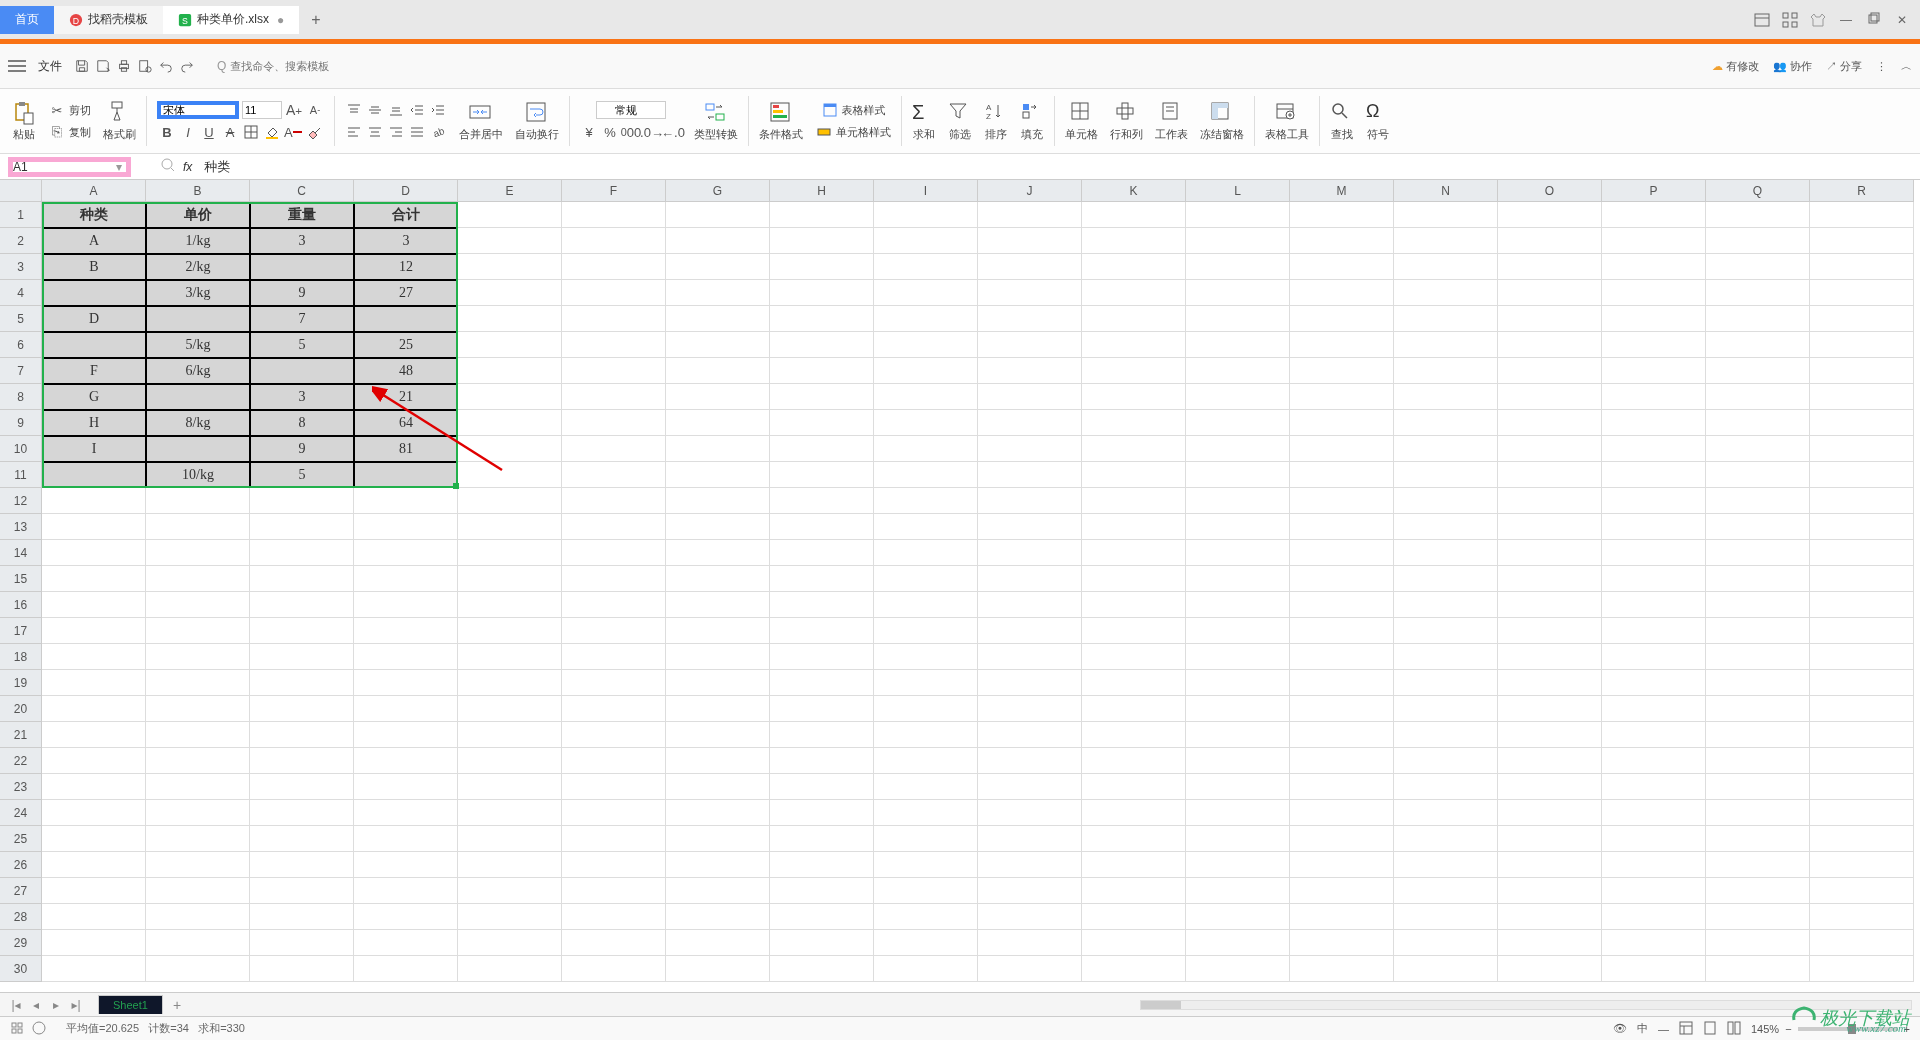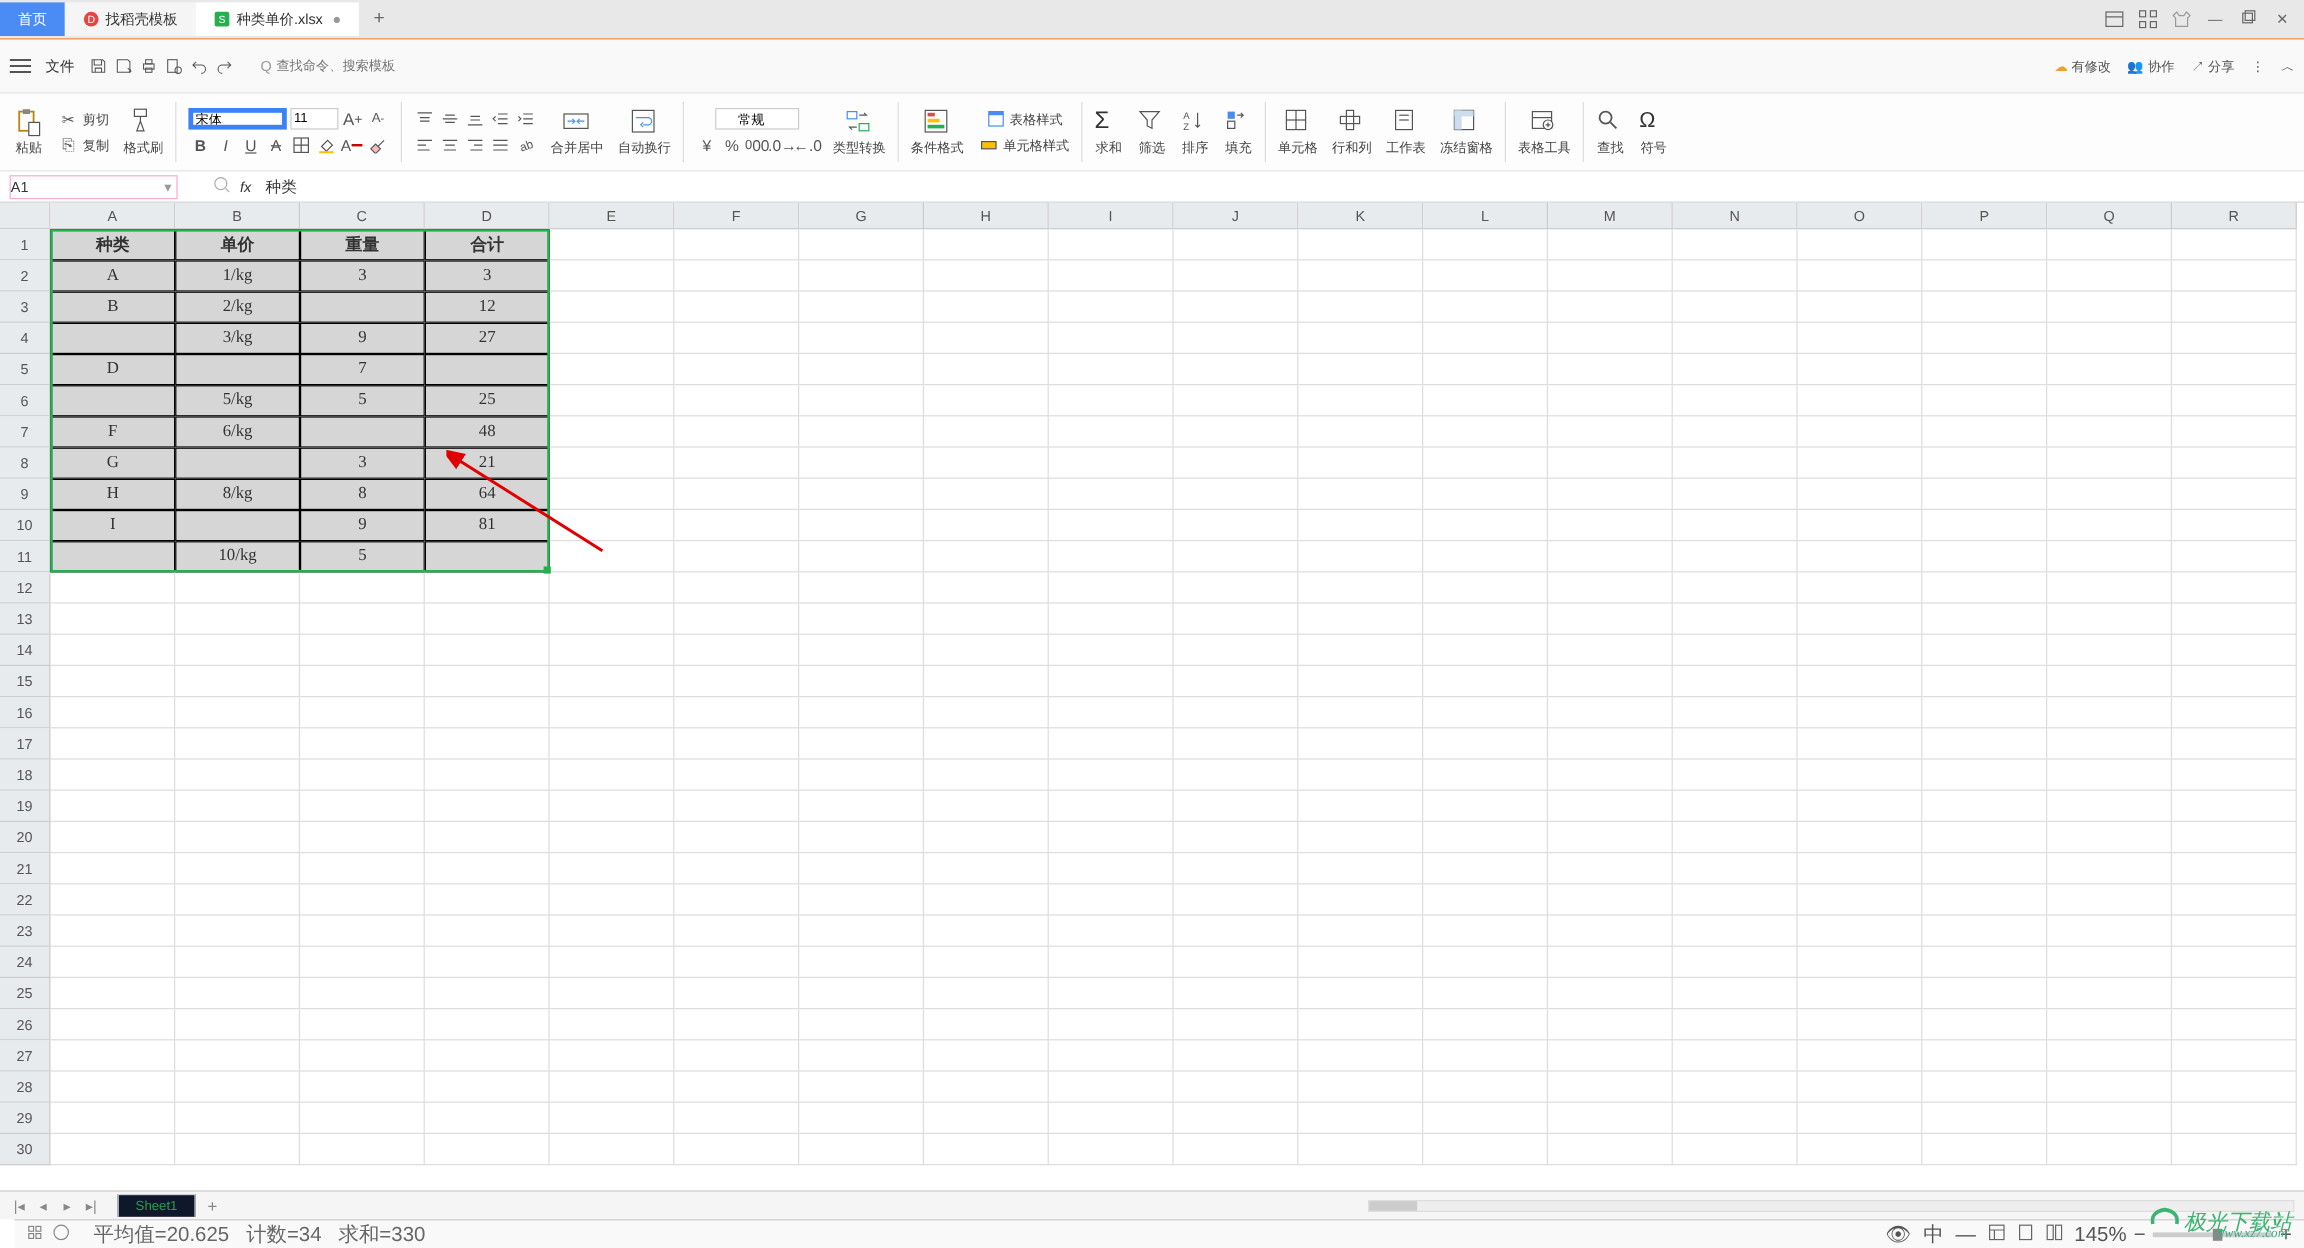--- a/index.html
+++ b/index.html
@@ -1,19 +1,19 @@
 <!DOCTYPE html>
 <html><head>
 <meta charset="utf-8">
 <style>
 * { box-sizing: border-box; margin: 0; padding: 0; }
 body { font-family: "Microsoft YaHei", sans-serif; font-size: 12px; color: #333; background: #fff; overflow: hidden; width: 1920px; height: 1040px; position: relative; }
 
 
-.titlebar { height: 33px; background: #e8e8e8; display: flex; align-items: center; border-bottom: 1px solid #f97316; }
+.titlebar { height: 44px; background: #e8e8e8; display: flex; align-items: center; border-bottom: 5px solid #f97316; }
 .tab { height: 28px; display: flex; align-items: center; padding: 0 15px; font-size: 12px; cursor: pointer; position: relative; }
 .tab.home { background: #4a8bf4; color: #fff; }
 .tab.doc { background: #f5f5f5; }
 .tab.active { background: #fff; }
 .tab .ticon { width: 14px; height: 14px; margin-right: 5px; }
 .tab.active .modified { color: #999; margin-left: 8px; }
 .new-tab { padding: 0 12px; color: #666; font-size: 16px; }
 .tbar-right { margin-left: auto; display: flex; align-items: center; gap: 12px; padding-right: 10px; }
 .tbar-right .wicon { width: 16px; height: 16px; color: #666; text-align: center; line-height: 16px; }
 
@@ -40,21 +40,21 @@
 .rdivider { width: 1px; height: 50px; background: #ddd; margin: 0 4px; }
 .ricon { width: 18px; height: 18px; color: #555; display: inline-flex; align-items: center; justify-content: center; font-size: 13px; }
 .rbigicon { width: 24px; height: 24px; }
 .font-select { width: 82px; height: 18px; font-size: 11px; border: 4px solid #3b82f6; padding: 1px 2px; }
 .size-select { width: 40px; height: 18px; font-size: 11px; border: 1px solid #ccc; padding: 0 2px; }
 .numfmt-select { width: 70px; height: 18px; font-size: 11px; border: 1px solid #ccc; padding: 0 18px; }
 .tlabel { font-size: 11px; color: #444; }
 
 
 .formulabar { height: 26px; display: flex; align-items: center; border-bottom: 1px solid #ccc; background: #fff; }
-.namebox { width: 140px; height: 20px; border: 1px solid #f9a8d4; margin-left: 8px; display: flex; align-items: center; justify-content: flex-start; font-size: 12px; }
+.namebox { width: 123px; height: 20px; border: 5px solid #f9a8d4; margin-left: 8px; display: flex; align-items: center; justify-content: flex-start; font-size: 12px; }
 .namebox .dd { margin-left: auto; padding: 0 4px; color: #999; }
 .fbicons { display: flex; gap: 8px; margin-left: 30px; align-items: center; }
 .fbinput { margin-left: 12px; font-size: 13px; }
 
 
 .sheet { position: relative; height: 870px; overflow: hidden; background: #fff; }
 .grid { display: grid; grid-template-columns: 42px repeat(18, 104px); }
 .hdr { background: #e8ebee; border-right: 1px solid #ccc; border-bottom: 1px solid #ccc; height: 22px; display: flex; align-items: center; justify-content: center; font-size: 12px; color: #555; }
 .hdr.corner { background: #e8ebee; }
 .rowhdr { background: #e8ebee; border-right: 1px solid #ccc; border-bottom: 1px solid #ccc; height: 26px; display: flex; align-items: center; justify-content: center; font-size: 12px; color: #555; }
@@ -73,21 +73,21 @@
 .sheettabs { position: absolute; bottom: 24px; left: 0; right: 0; height: 24px; border-top: 1px solid #ccc; display: flex; align-items: center; background: #f5f5f5; }
 .sheettabs .nav { display: flex; gap: 4px; padding: 0 8px; }
 .sheettabs .navbtn { width: 16px; text-align: center; color: #888; }
 .sheettabs .stab { padding: 3px 14px; background: #0f172a; border: 1px solid #ccc; border-bottom: none; font-size: 11px; margin-left: 6px; color: #22a050; }
 .sheettabs .addsheet { padding: 0 10px; color: #888; font-size: 14px; }
 .sheettabs .hscroll { margin-left: auto; flex: 1; max-width: 780px; height: 14px; display: flex; align-items: center; padding-right: 8px; }
 .sheettabs .hscroll .track { flex: 1; height: 10px; background: #eee; border: 1px solid #ddd; position: relative; }
 .sheettabs .hscroll .thumb { position: absolute; left: 0; top: 0; width: 40px; height: 8px; background: #ccc; }
 
 
-.statusbar { position: absolute; bottom: 0; left: 12px; right: 0; height: 24px; border-top: 1px solid #ccc; display: flex; align-items: center; padding: 0 10px; font-size: 17px; color: #555; background: #f9f9f9; }
+.statusbar { position: absolute; bottom: 0; left: 0; right: 0; height: 24px; border-top: 1px solid #ccc; display: flex; align-items: center; padding: 0 10px; font-size: 11px; color: #555; background: #f9f9f9; }
 .statusbar .stats { margin-left: 20px; color: #666; }
 .statusbar .right { margin-left: auto; display: flex; align-items: center; gap: 10px; }
 .statusbar .zoom { display: flex; align-items: center; gap: 6px; justify-content: space-between; }
 .statusbar .zslider { width: 100px; height: 4px; background: #ccc; position: relative; }
 .statusbar .zslider .zthumb { position: absolute; left: 50%; top: -3px; width: 8px; height: 10px; background: #888; }
 
 
 .watermark { position: absolute; bottom: 10px; right: 10px; font-size: 18px; color: #3cb371; font-style: italic; pointer-events: none; display: flex; align-items: flex-end; font-family: Liberation Serif, serif; }
 .watermark .wm2 { font-size: 11px; color: #4a8; position: absolute; right: 4px; bottom: -4px; white-space: nowrap; }
 </style>

